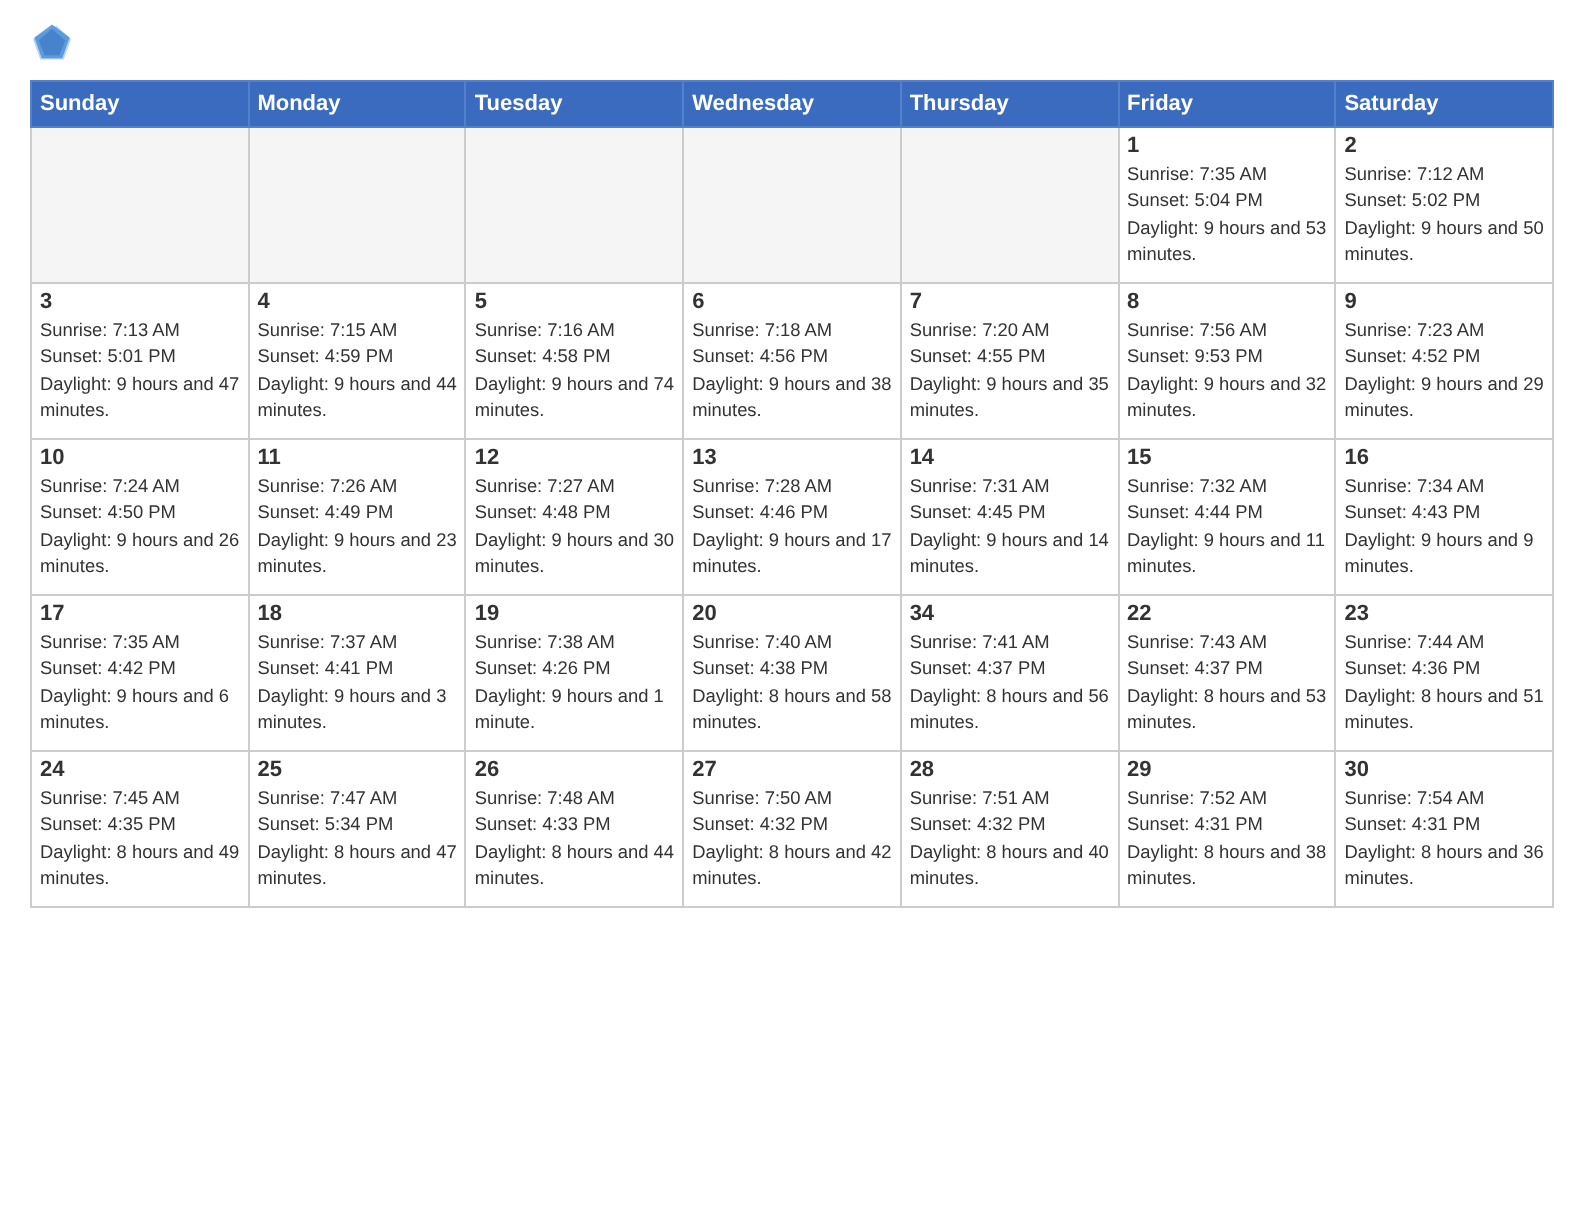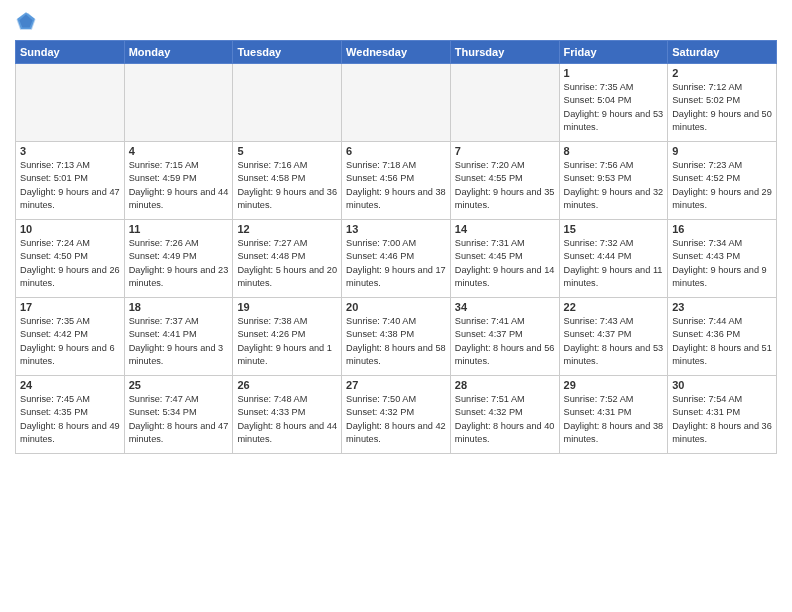--- a/index.html
+++ b/index.html
@@ -146,21 +146,21 @@
           <td>
             <span class="day-number">3</span>
             <div class="day-info"><span>Sunrise: 7:13 AM</span><br><span>Sunset: 5:01 PM</span><br><span>Daylight: 9 hours and 47 minutes.</span><br></div>
           </td>
           <td>
             <span class="day-number">4</span>
             <div class="day-info"><span>Sunrise: 7:15 AM</span><br><span>Sunset: 4:59 PM</span><br><span>Daylight: 9 hours and 44 minutes.</span><br></div>
           </td>
           <td>
             <span class="day-number">5</span>
-            <div class="day-info"><span>Sunrise: 7:16 AM</span><br><span>Sunset: 4:58 PM</span><br><span>Daylight: 9 hours and 36 minutes.</span><br></div>
+            <div class="day-info"><span>Sunrise: 7:16 AM</span><br><span>Sunset: 4:58 PM</span><br><span>Daylight: 9 hours and 74 minutes.</span><br></div>
           </td>
           <td>
             <span class="day-number">6</span>
             <div class="day-info"><span>Sunrise: 7:18 AM</span><br><span>Sunset: 4:56 PM</span><br><span>Daylight: 9 hours and 38 minutes.</span><br></div>
           </td>
           <td>
             <span class="day-number">7</span>
             <div class="day-info"><span>Sunrise: 7:20 AM</span><br><span>Sunset: 4:55 PM</span><br><span>Daylight: 9 hours and 35 minutes.</span><br></div>
           </td>
           <td>
@@ -176,25 +176,25 @@
           <td>
             <span class="day-number">10</span>
             <div class="day-info"><span>Sunrise: 7:24 AM</span><br><span>Sunset: 4:50 PM</span><br><span>Daylight: 9 hours and 26 minutes.</span><br></div>
           </td>
           <td>
             <span class="day-number">11</span>
             <div class="day-info"><span>Sunrise: 7:26 AM</span><br><span>Sunset: 4:49 PM</span><br><span>Daylight: 9 hours and 23 minutes.</span><br></div>
           </td>
           <td>
             <span class="day-number">12</span>
-            <div class="day-info"><span>Sunrise: 7:27 AM</span><br><span>Sunset: 4:48 PM</span><br><span>Daylight: 5 hours and 20 minutes.</span><br></div>
+            <div class="day-info"><span>Sunrise: 7:27 AM</span><br><span>Sunset: 4:48 PM</span><br><span>Daylight: 9 hours and 30 minutes.</span><br></div>
           </td>
           <td>
             <span class="day-number">13</span>
-            <div class="day-info"><span>Sunrise: 7:00 AM</span><br><span>Sunset: 4:46 PM</span><br><span>Daylight: 9 hours and 17 minutes.</span><br></div>
+            <div class="day-info"><span>Sunrise: 7:28 AM</span><br><span>Sunset: 4:46 PM</span><br><span>Daylight: 9 hours and 17 minutes.</span><br></div>
           </td>
           <td>
             <span class="day-number">14</span>
             <div class="day-info"><span>Sunrise: 7:31 AM</span><br><span>Sunset: 4:45 PM</span><br><span>Daylight: 9 hours and 14 minutes.</span><br></div>
           </td>
           <td>
             <span class="day-number">15</span>
             <div class="day-info"><span>Sunrise: 7:32 AM</span><br><span>Sunset: 4:44 PM</span><br><span>Daylight: 9 hours and 11 minutes.</span><br></div>
           </td>
           <td>

